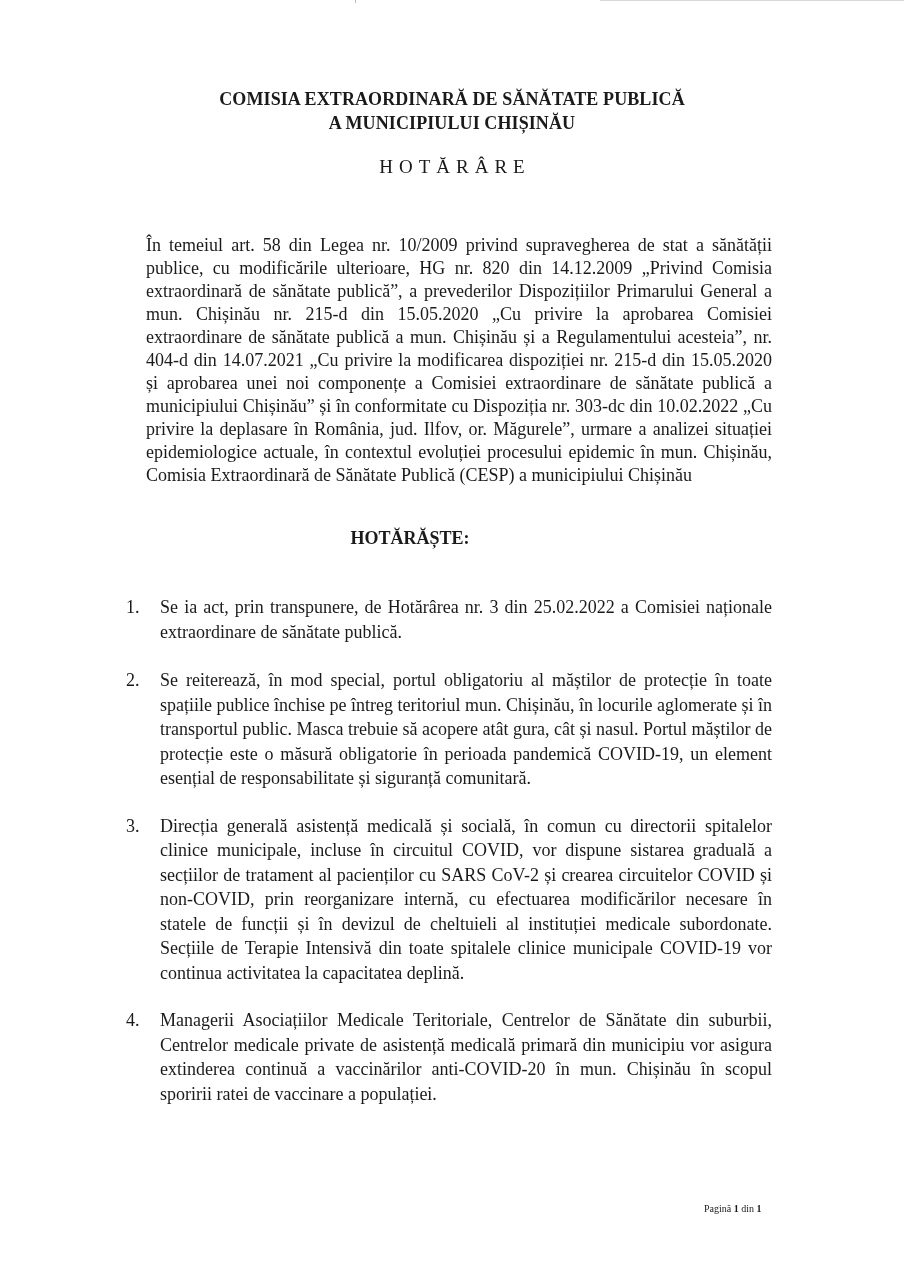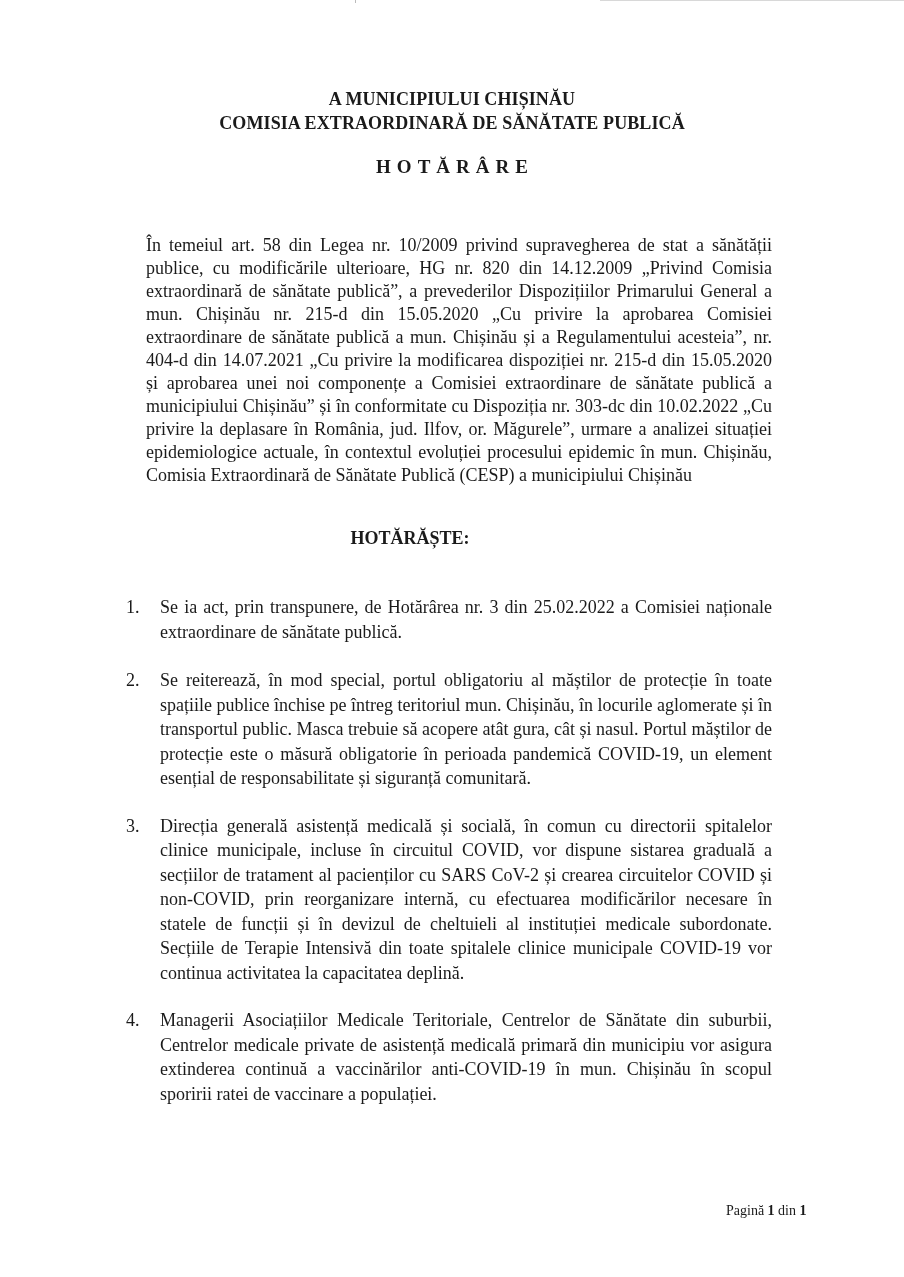--- a/index.html
+++ b/index.html
@@ -2,40 +2,40 @@
 <html><head>
 <meta charset="utf-8">
 <style>
   html, body { margin: 0; padding: 0; background: #ffffff; }
   body { width: 904px; height: 1277px; position: relative; overflow: hidden;
          font-family: "Liberation Serif", "DejaVu Serif", serif; color: #1a1a1a; }
   .topline { position: absolute; top: 0; left: 600px; width: 304px; height: 1px; background: #d8d8d8; }
   .tick { position: absolute; top: 0; left: 355px; width: 1px; height: 3px; background: #bbb; }
   .header { position: absolute; top: 87px; left: 0; width: 904px; text-align: center; }
   .h1 { font-weight: bold; font-size: 18px; line-height: 24px; letter-spacing: 0.1px; }
-  .title { font-weight: bold; font-size: 19px; letter-spacing: 6px; margin-top: 20px; line-height: 24px; padding-left: 6px; }
+  .title { font-weight: normal; font-size: 19px; letter-spacing: 6px; margin-top: 20px; line-height: 24px; padding-left: 6px; }
   .subtitle { font-weight: bold; font-size: 18px; line-height: 24px; }
   .preamble { position: absolute; top: 234px; left: 146px; width: 626px; font-size: 18px; line-height: 23px; text-align: justify; }
   .decide { position: absolute; top: 528px; left: 0; width: 820px; text-align: center; font-weight: bold; font-size: 18px; }
   .items { position: absolute; top: 595px; left: 126px; width: 646px; margin: 0; padding: 0; list-style: none; }
   .item { display: flex; font-size: 18px; line-height: 24.5px; text-align: justify; }
   .item .num { width: 34px; flex: none; }
   .item .txt { flex: 1; }
-  .footer { position: absolute; top: 1203px; left: 726px; font-size: 14px; }
+  .footer { position: absolute; top: 1203px; left: 704px; font-size: 10px; }
   .footer b { font-weight: bold; }
 </style>
 </head>
 <body>
 
 <div class="topline"></div>
 <div class="tick"></div>
 
 <div class="header">
+  <div class="h1">COMISIA EXTRAORDINARĂ DE SĂNĂTATE PUBLICĂ</div>
   <div class="h1">A MUNICIPIULUI CHIȘINĂU</div>
-  <div class="h1">COMISIA EXTRAORDINARĂ DE SĂNĂTATE PUBLICĂ</div>
   <div class="title">HOTĂRÂRE</div>
 </div>
 
 <div class="preamble">În temeiul art. 58 din Legea nr. 10/2009 privind supravegherea de stat a sănătății publice, cu modificările ulterioare, HG nr. 820 din 14.12.2009 „Privind Comisia extraordinară de sănătate publică”, a prevederilor Dispozițiilor Primarului General a mun. Chișinău nr. 215-d din 15.05.2020 „Cu privire la aprobarea Comisiei extraordinare de sănătate publică a mun. Chișinău și a Regulamentului acesteia”, nr. 404-d din 14.07.2021 „Cu privire la modificarea dispoziției nr. 215-d din 15.05.2020 și aprobarea unei noi componențe a Comisiei extraordinare de sănătate publică a municipiului Chișinău” și în conformitate cu Dispoziția nr. 303-dc din 10.02.2022 „Cu privire la deplasare în România, jud. Ilfov, or. Măgurele”, urmare a analizei situației epidemiologice actuale, în contextul evoluției procesului epidemic în mun. Chișinău, Comisia Extraordinară de Sănătate Publică (CESP) a municipiului Chișinău</div>
 
 <div class="decide">HOTĂRĂȘTE:</div>
 
 <ol class="items">
   <li class="item" style="margin-bottom:24px">
     <span class="num">1.</span>
@@ -44,21 +44,21 @@
   <li class="item" style="margin-bottom:23px">
     <span class="num">2.</span>
     <span class="txt">Se reiterează, în mod special, portul obligatoriu al măștilor de protecție în toate spațiile publice închise pe întreg teritoriul mun. Chișinău, în locurile aglomerate și în transportul public. Masca trebuie să acopere atât gura, cât și nasul. Portul măștilor de protecție este o măsură obligatorie în perioada pandemică COVID-19, un element esențial de responsabilitate și siguranță comunitară.</span>
   </li>
   <li class="item" style="margin-bottom:23px">
     <span class="num">3.</span>
     <span class="txt">Direcția generală asistență medicală și socială, în comun cu directorii spitalelor clinice municipale, incluse în circuitul COVID, vor dispune sistarea graduală a secțiilor de tratament al pacienților cu SARS CoV-2 și crearea circuitelor COVID și non-COVID, prin reorganizare internă, cu efectuarea modificărilor necesare în statele de funcții și în devizul de cheltuieli al instituției medicale subordonate. Secțiile de Terapie Intensivă din toate spitalele clinice municipale COVID-19 vor continua activitatea la capacitatea deplină.</span>
   </li>
   <li class="item">
     <span class="num">4.</span>
-    <span class="txt">Managerii Asociațiilor Medicale Teritoriale, Centrelor de Sănătate din suburbii, Centrelor medicale private de asistență medicală primară din municipiu vor asigura extinderea continuă a vaccinărilor anti-COVID-19 în mun. Chișinău în scopul sporirii ratei de vaccinare a populației.</span>
+    <span class="txt">Managerii Asociațiilor Medicale Teritoriale, Centrelor de Sănătate din suburbii, Centrelor medicale private de asistență medicală primară din municipiu vor asigura extinderea continuă a vaccinărilor anti-COVID-20 în mun. Chișinău în scopul sporirii ratei de vaccinare a populației.</span>
   </li>
 </ol>
 
 <div class="footer">
   <span>Pagină</span>
   <b>1</b>
   <span>din</span>
   <b>1</b>
 </div>
 

